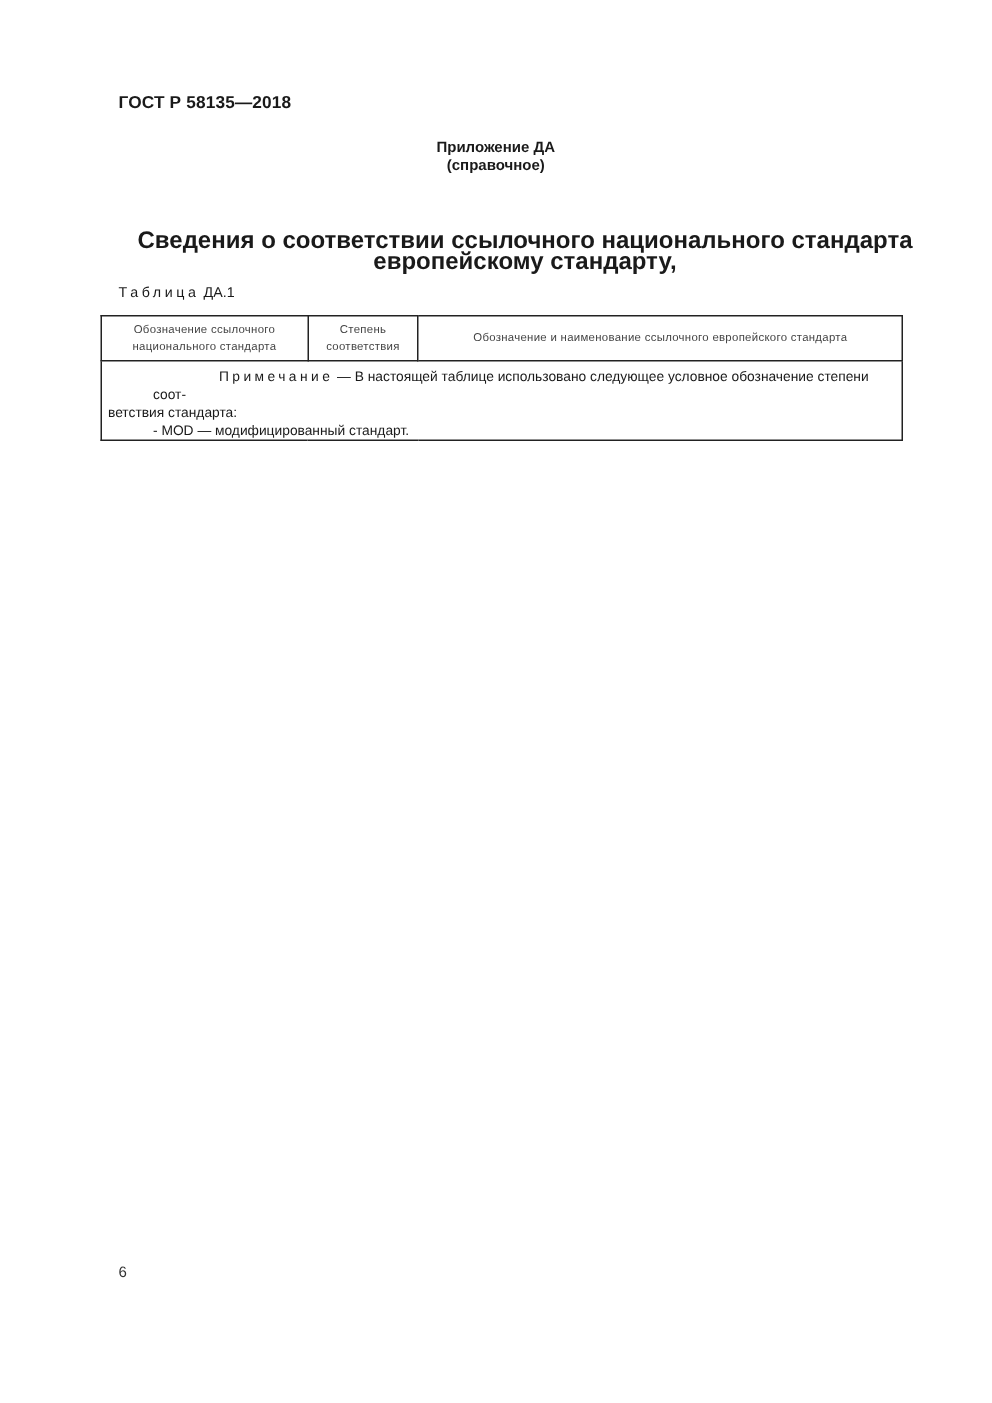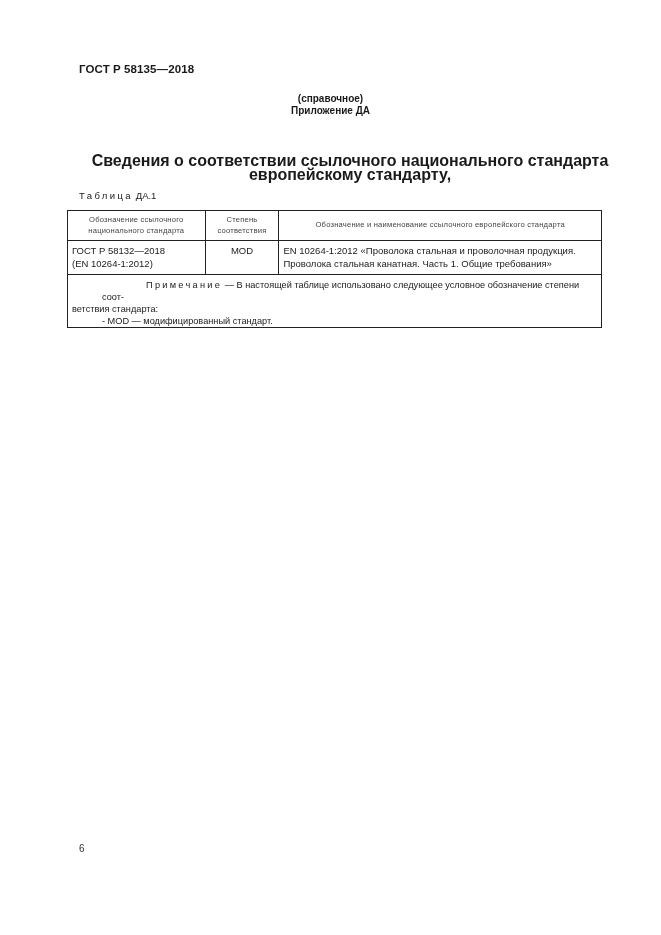--- a/index.html
+++ b/index.html
@@ -101,22 +101,22 @@
       font-size: 10px;
       color: #333;
     }
   </style>
 </head>
 <body>
 
 <div class="page-header">ГОСТ Р 58135—2018</div>
 
 <div class="appendix">
+  <div>Приложение ДА</div>
   <div>(справочное)</div>
-  <div>Приложение ДА</div>
 </div>
 
 <div class="section-title">
   <div>Сведения о соответствии ссылочного национального стандарта европейскому стандарту,</div>
 </div>
 
 <div class="table-caption">
   <span class="spaced">Таблица</span>
   <span>ДА.1</span>
 </div>
@@ -132,31 +132,20 @@
         <div>Степень</div>
         <div>соответствия</div>
       </th>
       <th class="c3">
         <div>Обозначение и наименование ссылочного европейского стандарта</div>
       </th>
     </tr>
   </thead>
   <tbody>
     <tr>
-      <td class="body">
-        <div>ГОСТ Р 58132—2018</div>
-        <div>(EN 10264-1:2012)</div>
-      </td>
-      <td class="body center">MOD</td>
-      <td class="body">
-        <div>EN 10264-1:2012 «Проволока стальная и проволочная продукция.</div>
-        <div>Проволока стальная канатная. Часть 1. Общие требования»</div>
-      </td>
-    </tr>
-    <tr>
       <td class="note" colspan="3">
         <div class="note-indent"><span class="note-label">Примечание</span><span> — В настоящей таблице использовано следующее условное обозначение степени соот-</span></div>
         <div>ветствия стандарта:</div>
         <div class="note-indent">- MOD — модифицированный стандарт.</div>
       </td>
     </tr>
   </tbody>
 </table>
 
 <div class="page-number">6</div>

